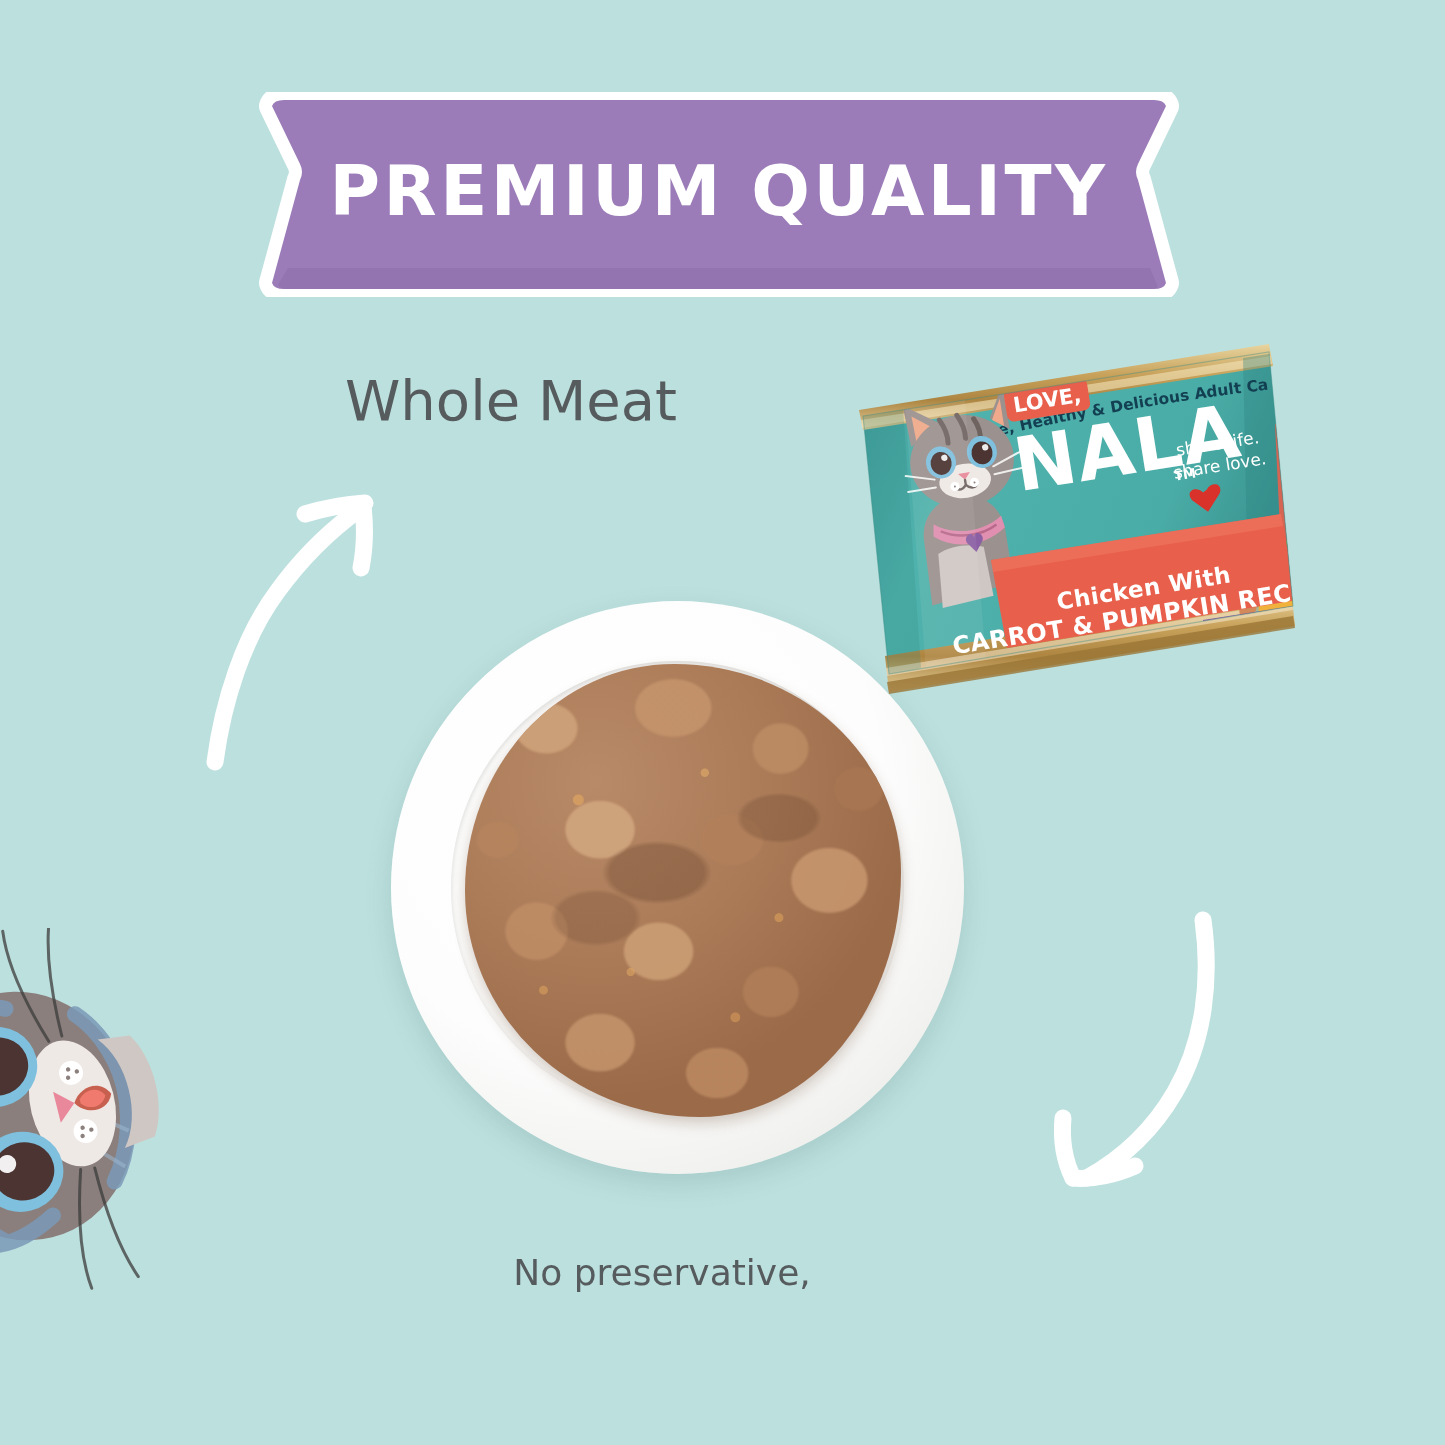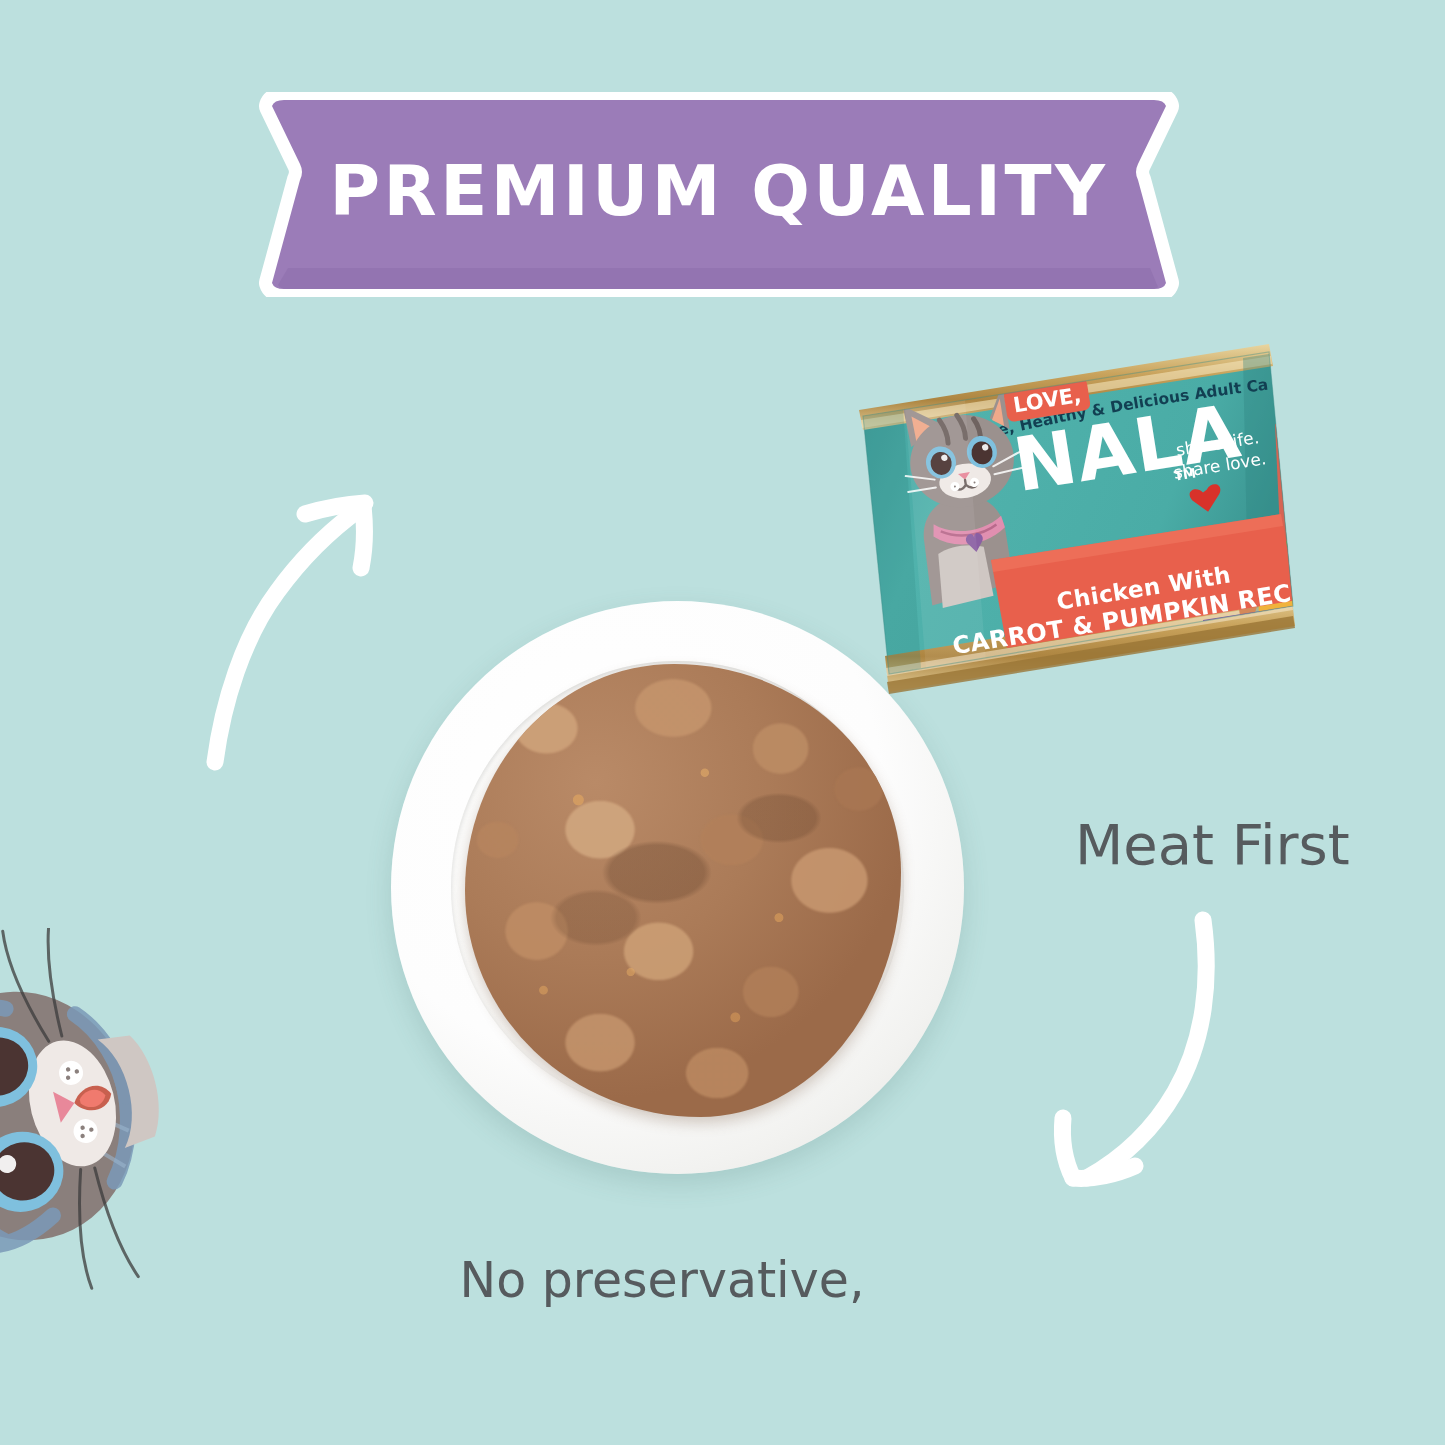--- a/index.html
+++ b/index.html
@@ -25,21 +25,21 @@
   
   .flabel{
     position:absolute;color:#565b5e;font-weight:400;
     font-family:"DejaVu Sans","Liberation Sans",sans-serif;
     white-space:nowrap;
   }
   #label-whole-meat{left:345px;top:368px;font-size:56px;}
   #label-grain-free{left:52px;top:812px;font-size:56px;}
   #label-meat-first{left:1075px;top:812px;font-size:56px;}
   #label-no-preserv{
-    left:0;top:1252px;width:1324px;text-align:center;font-size:49px;
+    left:0;top:1252px;width:1324px;text-align:center;font-size:36px;
     line-height:1.18;white-space:normal;
   }
   #label-no-preserv span{display:block;}
 
   
   .arrow{position:absolute;}
   #arrow-up{left:185px;top:470px;width:215px;height:305px;}
   #arrow-down{left:1015px;top:900px;width:235px;height:305px;}
 
   
@@ -111,23 +111,23 @@
 
   <div class="banner-wrap">
     <svg class="banner-svg" viewBox="0 0 922 205" preserveAspectRatio="none">
       <path d="M14 14 Q16 8 26 8 L896 8 Q906 8 908 14 L880 72 Q876 80 880 88 L908 191 Q906 197 896 197 L26 197 Q16 197 14 191 L42 88 Q46 80 42 72 Z" fill="none" stroke="#ffffff" stroke-width="26" stroke-linejoin="round"></path>
       <path d="M14 14 Q16 8 26 8 L896 8 Q906 8 908 14 L880 72 Q876 80 880 88 L908 191 Q906 197 896 197 L26 197 Q16 197 14 191 L42 88 Q46 80 42 72 Z" fill="#9b7cb8"></path>
       <path d="M30 176 L892 176 L900 195 Q898 197 890 197 L30 197 Q22 197 20 193 Z" fill="#8d6dab" opacity=".55"></path>
     </svg>
     <div class="banner-text">PREMIUM QUALITY</div>
   </div>
 
-
-
-  <div class="flabel" id="label-meat-first">Meat First</div>
+  <div class="flabel" id="label-whole-meat">Whole Meat</div>
+
+
 
   <div class="flabel" id="label-no-preserv">
     <span>No preservative,</span>
   </div>
 
   <svg class="arrow" id="arrow-up" viewBox="0 0 215 305">
     <path d="M30 292 C38 232 58 168 92 122 C118 86 148 58 176 38" fill="none" stroke="#ffffff" stroke-width="17" stroke-linecap="round"></path>
     <path d="M120 44 C140 38 164 34 180 33" fill="none" stroke="#ffffff" stroke-width="17" stroke-linecap="round"></path>
     <path d="M178 36 C180 54 180 78 176 98" fill="none" stroke="#ffffff" stroke-width="17" stroke-linecap="round"></path>
   </svg>

